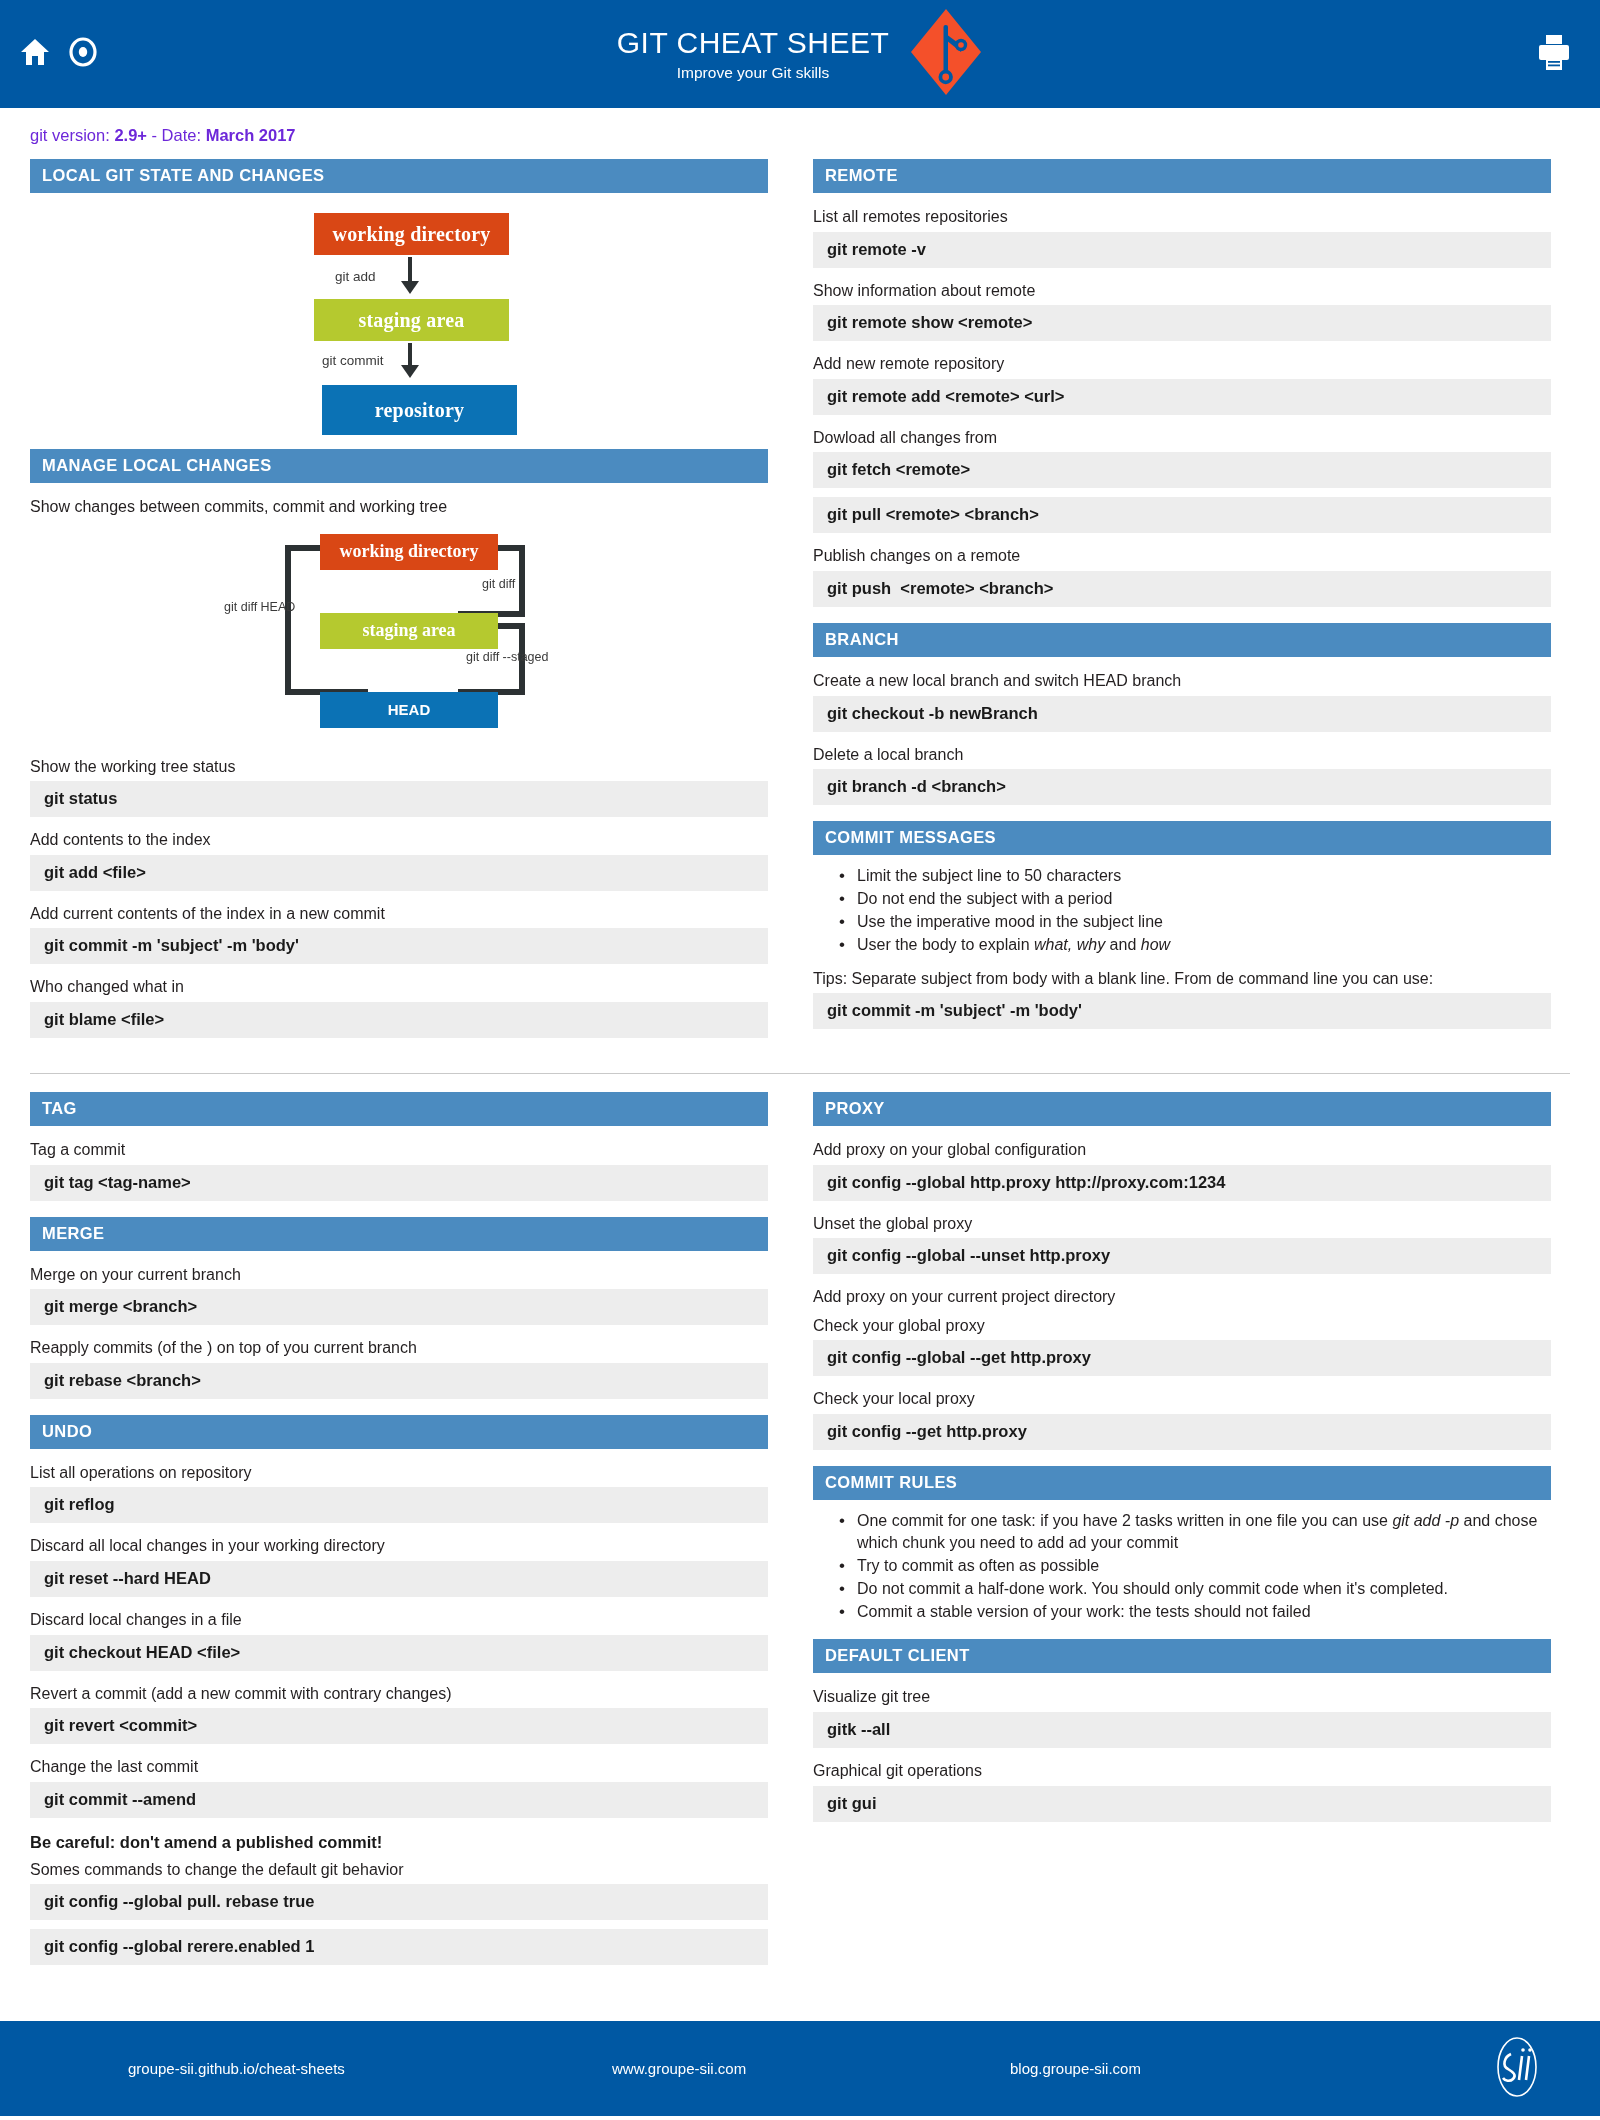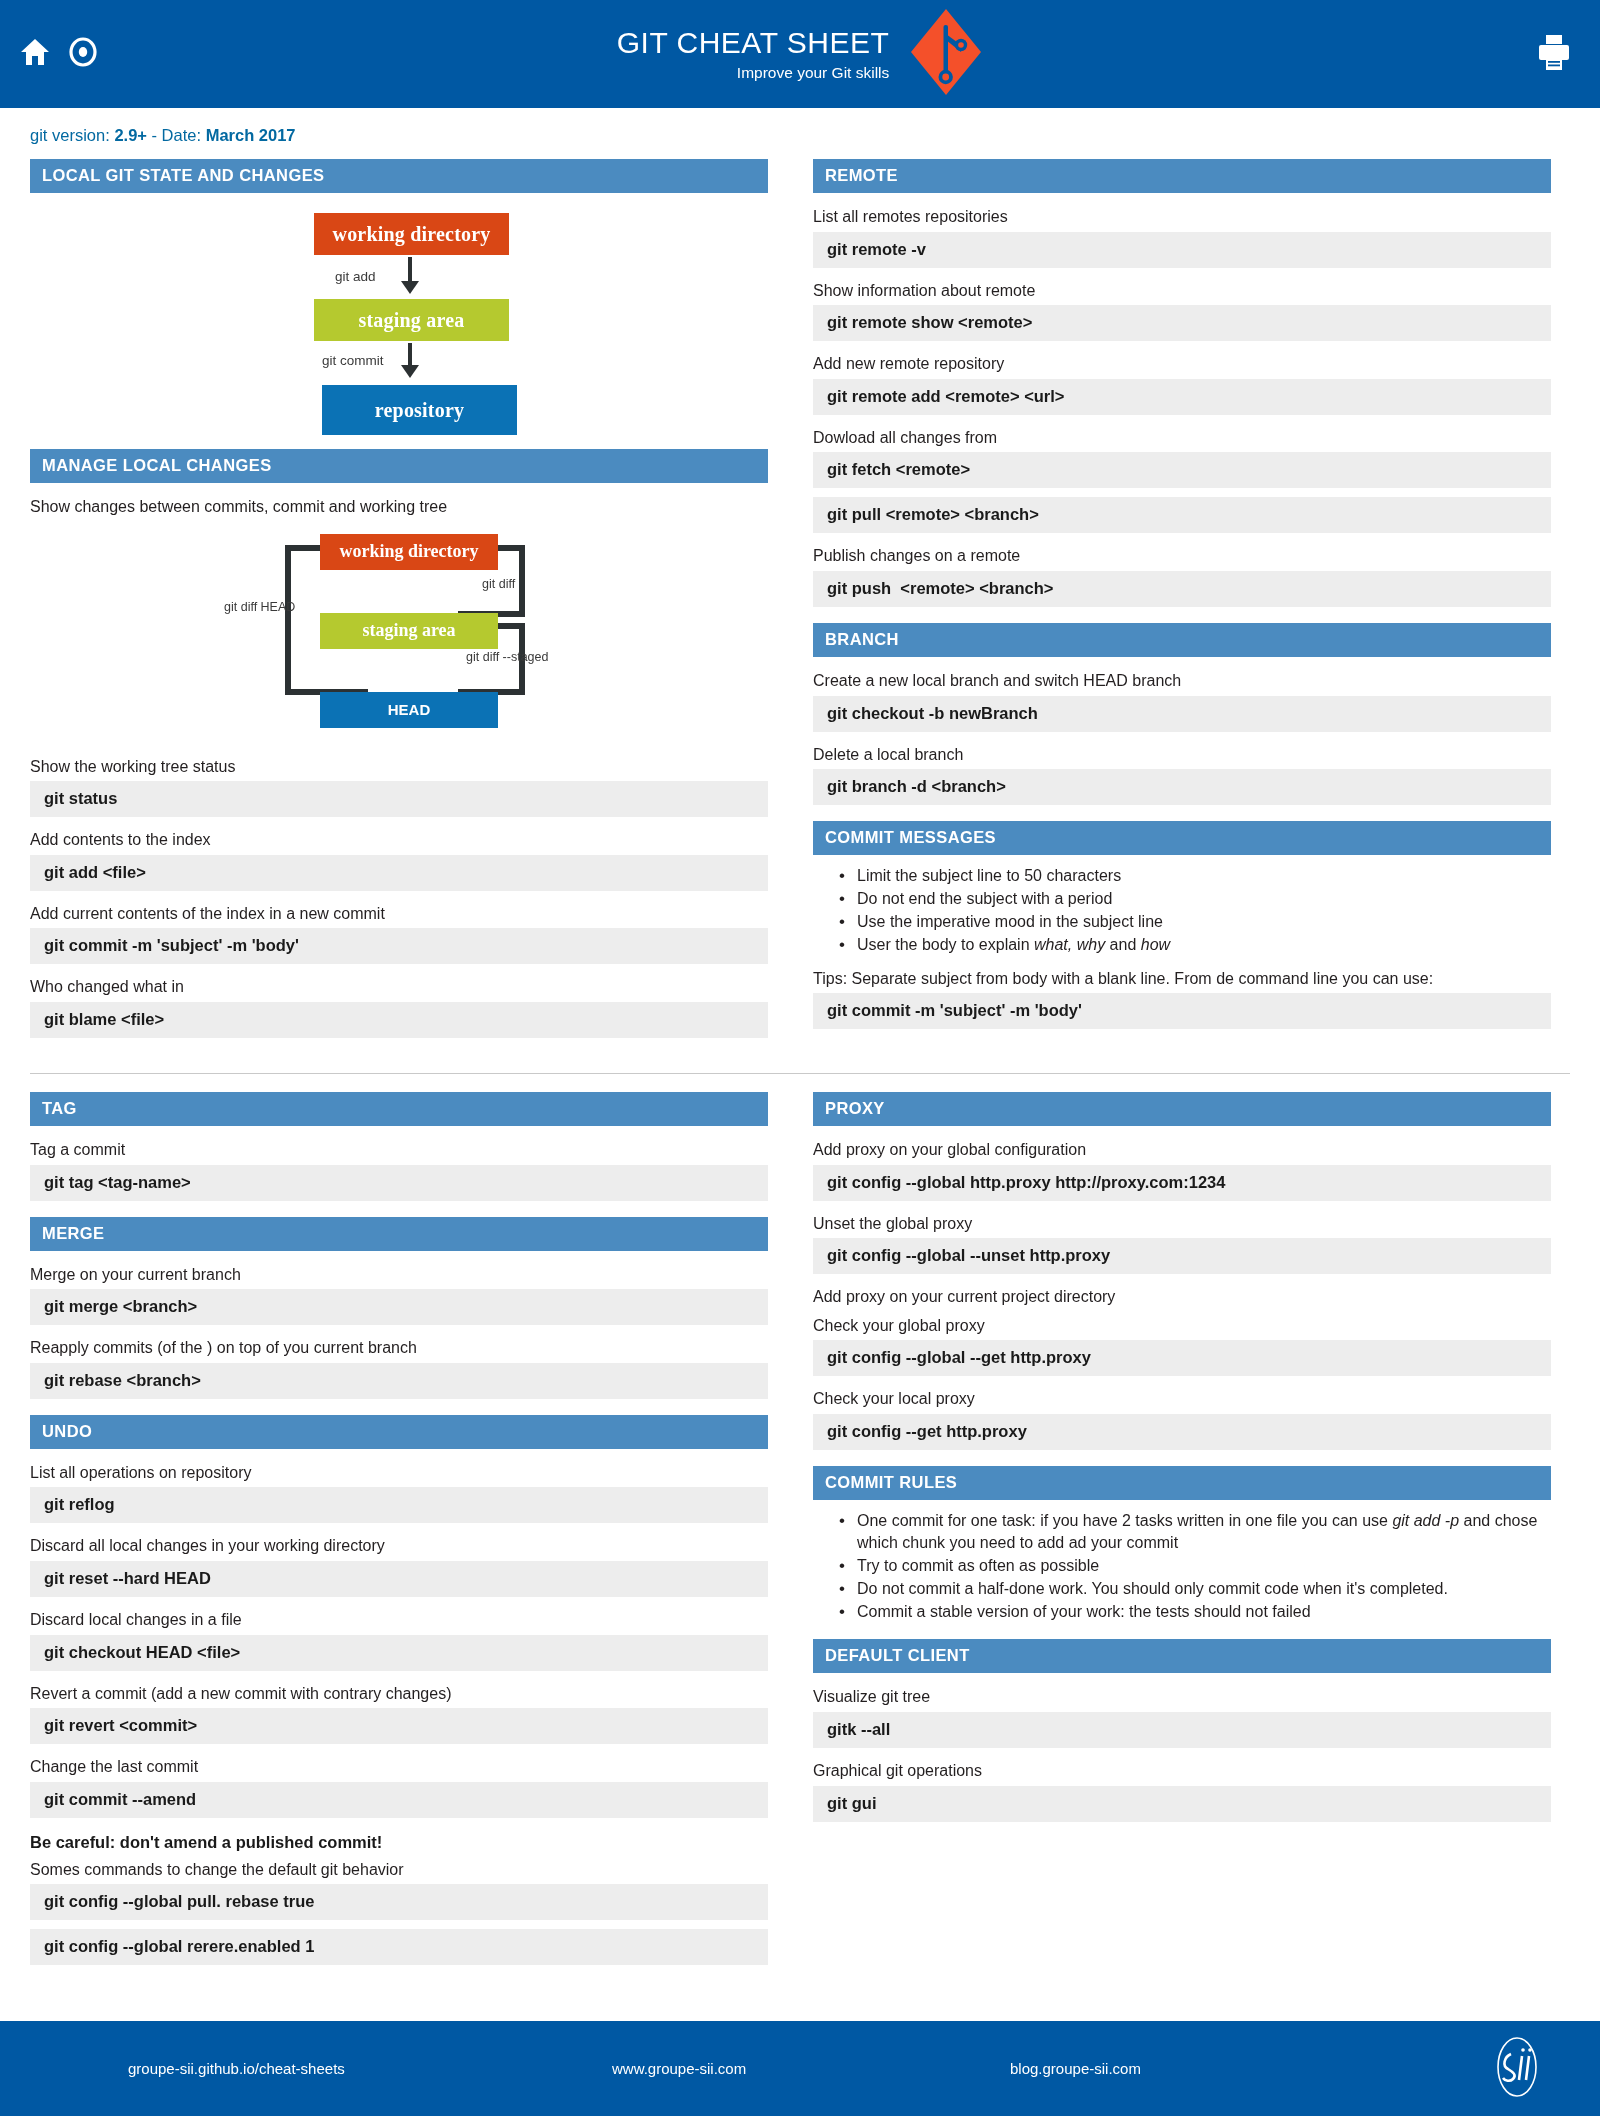--- a/index.html
+++ b/index.html
@@ -26,21 +26,21 @@
   }
   .icon-home, .icon-eye, .icon-print { display: block; }
   .header-center {
     position: absolute;
     left: 0; right: 0;
     display: flex;
     align-items: center;
     justify-content: center;
     gap: 4px;
   }
-  .title-block { text-align: right; }
+  .title-block { text-align: center; }
   .main-title {
     color: #ffffff;
     font-size: 30px;
     letter-spacing: 0.5px;
     font-weight: 400;
     line-height: 1.1;
   }
   .sub-title {
     color: #ffffff;
     font-size: 15.5px;
@@ -54,21 +54,21 @@
     transform: translateY(-50%);
   }
 
   
   .page {
     position: relative;
     padding: 0 30px;
   }
   .version-line {
     font-size: 16.5px;
-    color: #0369a1;
+    color: #6d28d9;
     padding: 18px 0 8px 0;
     margin-left: 0;
   }
   .version-line b { font-weight: 700; }
 
   .columns {
     display: flex;
     gap: 45px;
     align-items: flex-start;
   }

